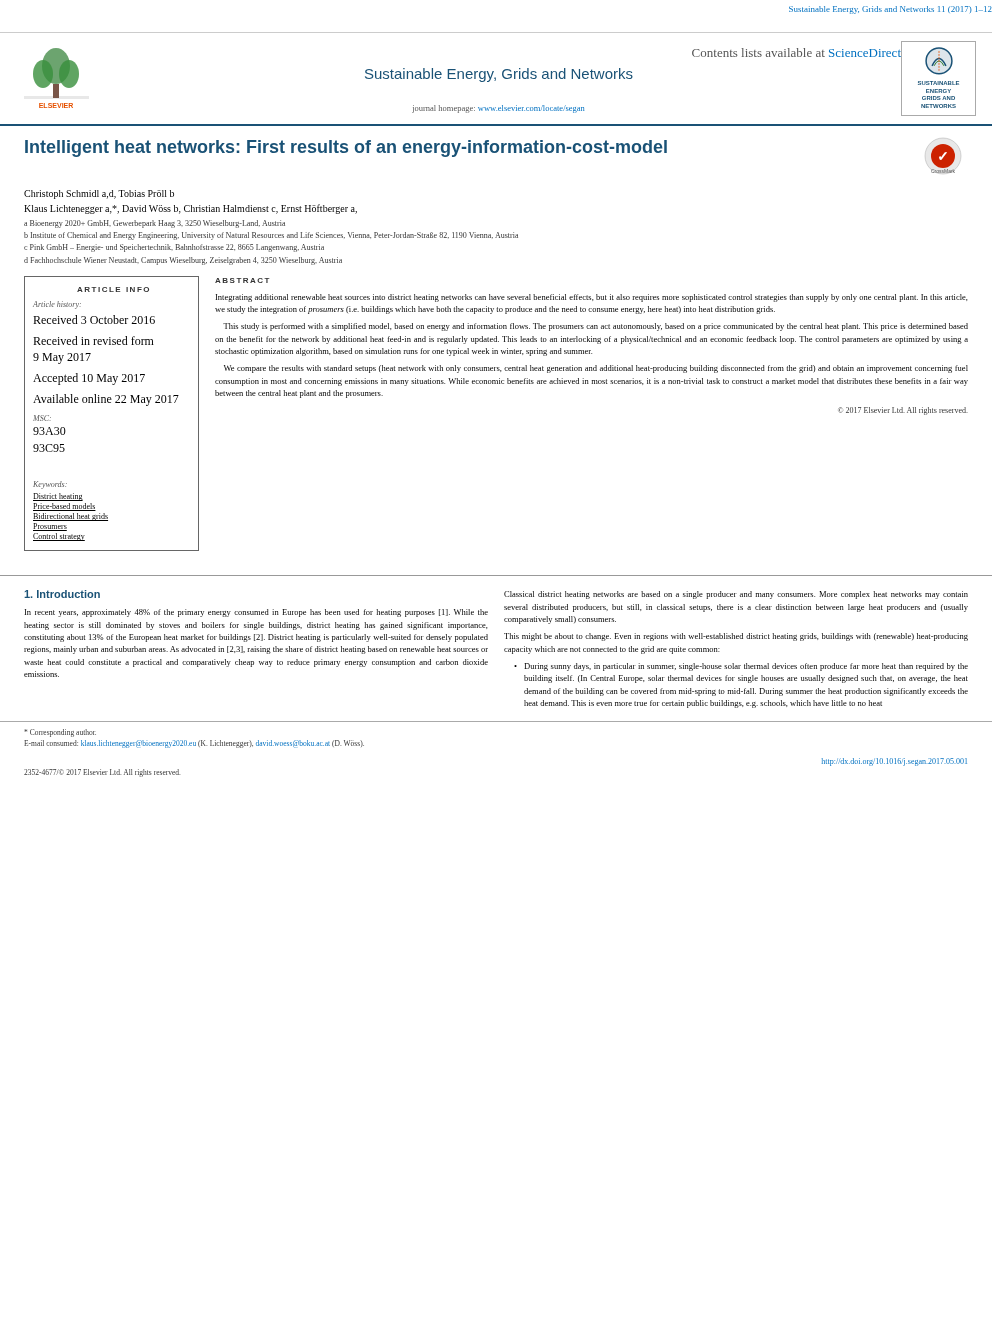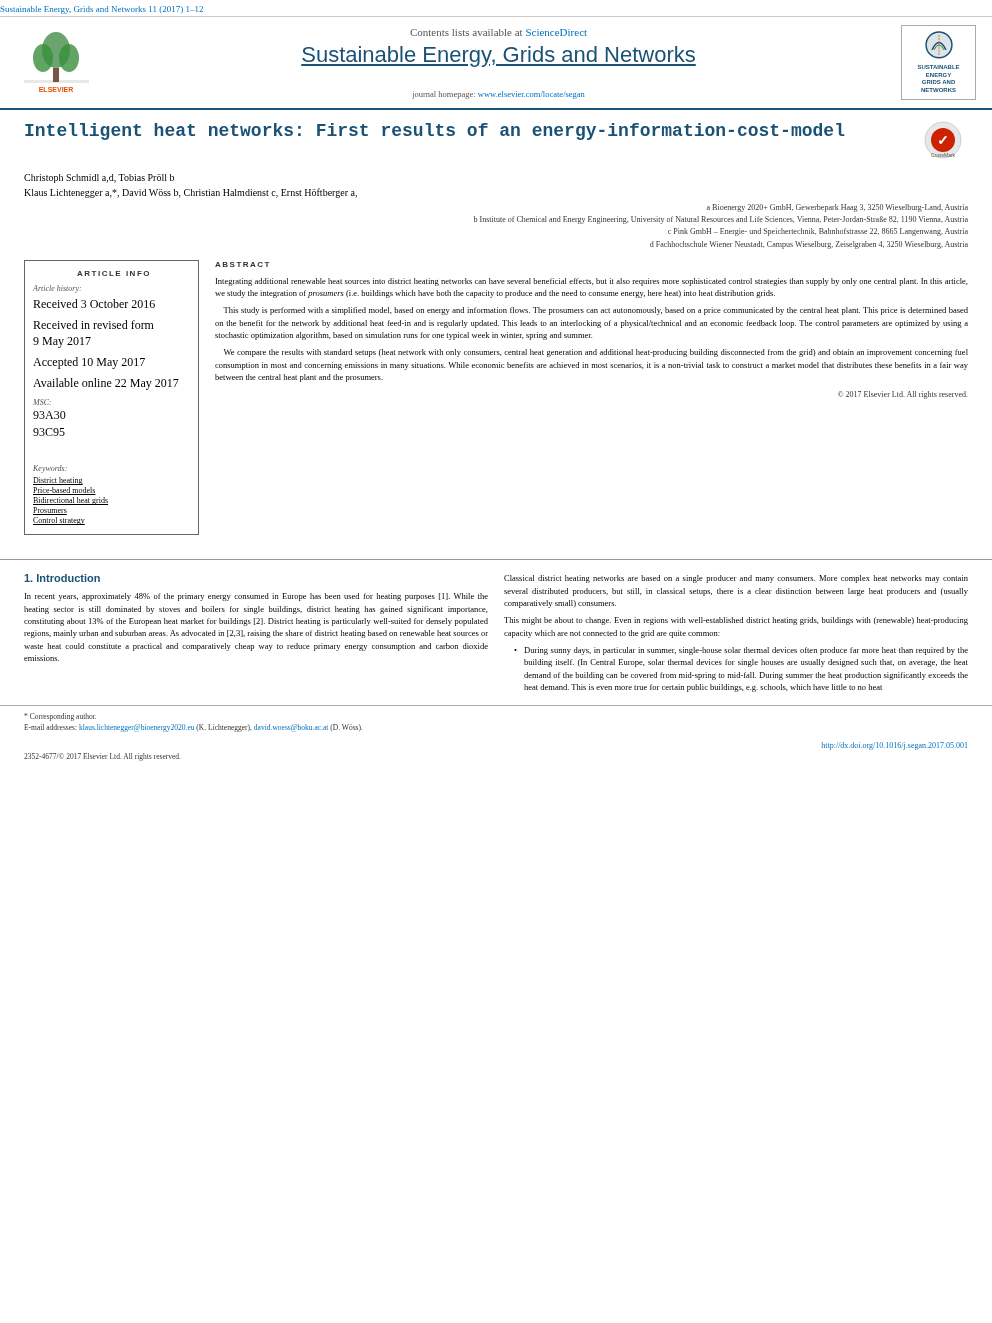--- a/index.html
+++ b/index.html
@@ -6,22 +6,22 @@
     body {
       background: #fff;
       font-family: 'Times New Roman', Times, serif;
       font-size: 9.5px;
       color: #000;
       width: 992px;
       min-height: 1323px;
     }
 
     .journal-header-bar {
-      text-align: left;
-      padding: 4px 0 2px 0;
+      text-align: right;
+      padding: 4px 0 18px 0;
       border-bottom: 1px solid #ccc;
     }
     .journal-header-bar a {
       color: #0070c0;
       font-size: 9px;
       text-decoration: none;
     }
 
     .publisher-header {
       display: flex;
@@ -31,35 +31,35 @@
     }
     .publisher-logo {
       width: 80px;
       flex-shrink: 0;
     }
     .publisher-center {
       flex: 1;
       text-align: center;
     }
     .publisher-center .contents-line {
-      font-size: 11px;
+      font-size: 13px;
       color: #555;
       margin-bottom: 4px;
+      text-align: right;
     }
     .publisher-center .contents-line a {
       color: #0070c0;
       text-decoration: none;
     }
     .publisher-center .journal-title {
-      font-size: 22px;
+      font-size: 15px;
       font-weight: normal;
       color: #1a5276;
       font-family: Arial, sans-serif;
       margin-bottom: 21px;
-      text-decoration: underline;
     }
     .publisher-center .homepage-line {
       font-size: 8.5px;
       color: #555;
     }
     .publisher-center .homepage-line a {
       color: #0070c0;
       text-decoration: none;
     }
     .publisher-logo-right {
@@ -106,21 +106,21 @@
       align-items: flex-start;
       margin-bottom: 10px;
     }
     .article-title-text {
       flex: 1;
     }
     .article-title-text h1 {
       font-size: 18px;
       font-weight: bold;
       color: #1a5276;
-      font-family: Liberation Mono, monospace;
+      font-family: Liberation Sans, sans-serif;
       line-height: 1.3;
       margin-bottom: 8px;
     }
     .crossmark-logo {
       width: 50px;
       text-align: center;
       flex-shrink: 0;
       margin-left: 10px;
     }
     .crossmark-logo .cm-icon {
@@ -135,21 +135,20 @@
     }
 
     .affiliations {
       font-size: 8px;
       color: #333;
       margin-bottom: 10px;
       line-height: 1.4;
     }
     .affiliations div {
       margin-bottom: 1px;
-      text-align: right;
     }
 
     .two-columns {
       display: flex;
       gap: 16px;
       margin-top: 8px;
     }
 
     .left-column {
       width: 175px;
@@ -472,21 +471,21 @@
         <li>During sunny days, in particular in summer, single-house solar thermal devices often produce far more heat than required by the building itself. (In Central Europe, solar thermal devices for single houses are usually designed such that, on average, the heat demand of the building can be covered from mid-spring to mid-fall. During summer the heat production significantly exceeds the heat demand. This is even more true for certain public buildings, e.g. schools, which have little to no heat</li>
       </ul>
     </div>
   </div>
 </div>
 
 <div class="footnote-section">
   <div class="footnote-text">
     <div>* Corresponding author.</div>
     <div>
-      <span>E-mail addresses:</span>
+      <span>E-mail consumed:</span>
       <a href="#">klaus.lichtenegger@bioenergy2020.eu</a>
       <span>(K. Lichtenegger),</span>
       <a href="#">david.woess@boku.ac.at</a>
       <span>(D. Wöss).</span>
     </div>
   </div>
 </div>
 
 <div class="footer-links">
   <a href="#">http://dx.doi.org/10.1016/j.segan.2017.05.001</a>

